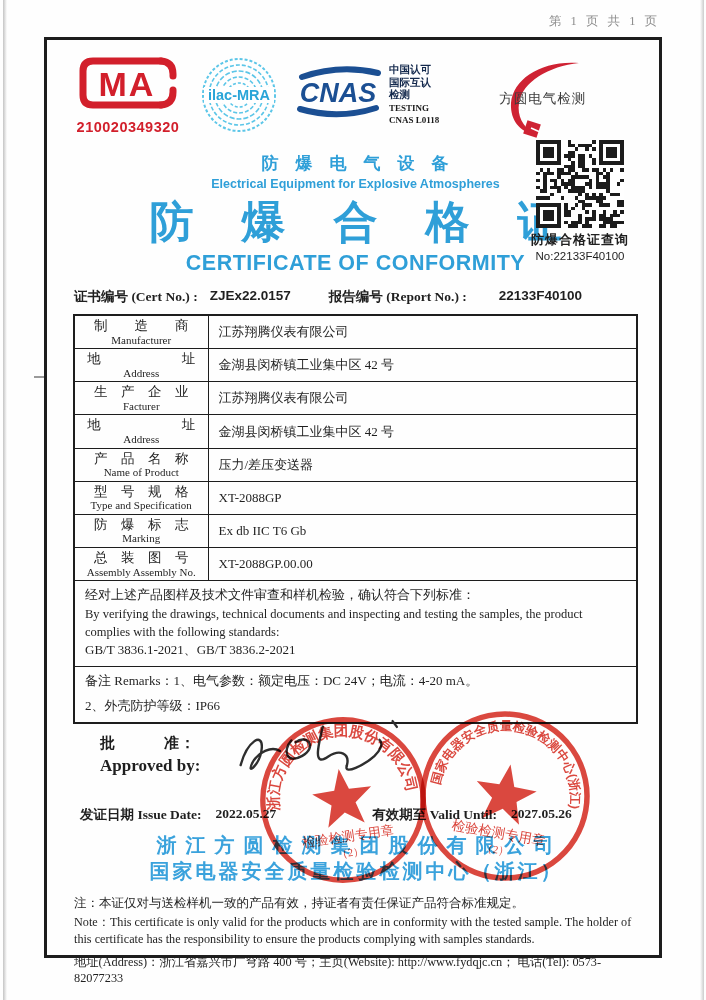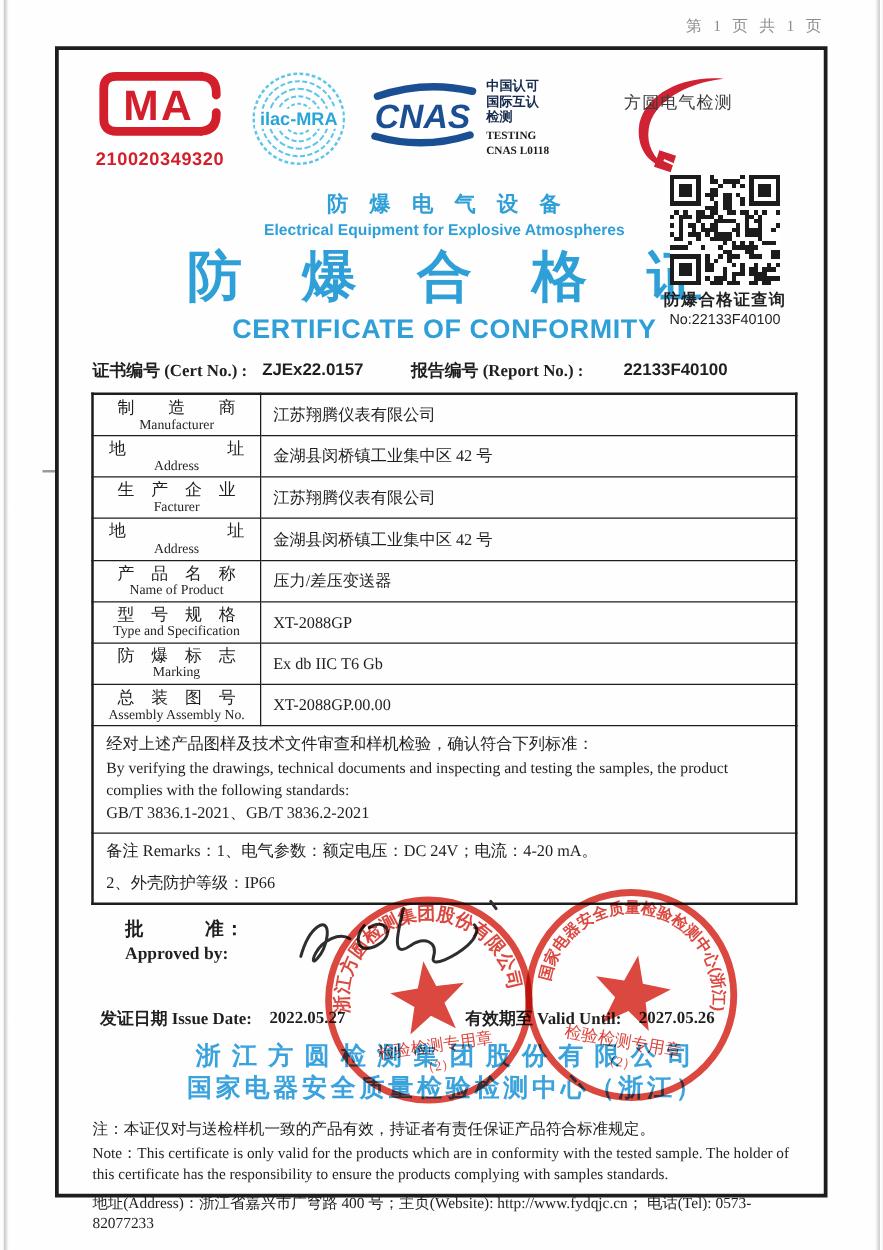--- a/index.html
+++ b/index.html
@@ -26,21 +26,21 @@
   .logo-row { display:flex; align-items:flex-start; height:92px; margin-top:2px; }
   .cma { width:112px; text-align:center; }
   .cma-num { color:#d21f2b; font-weight:bold; font-size:14.5px; letter-spacing:0.5px;
     font-family:"Liberation Sans",sans-serif; margin-top:1px; }
   .ilac { margin-left:16px; margin-top:2px; }
   .cnas-wrap { display:flex; margin-left:14px; margin-top:10px; }
   .cnas-side { margin-left:5px; font-family:Liberation Serif, serif; }
   .cnas-side .cn-line { font-size:10.5px; color:#14294d; font-weight:bold; line-height:12.5px; }
   .cnas-side .en-line { font-size:9px; color:#1b1b1b; font-weight:bold; line-height:11px; margin-top:1px; }
   .fy { margin-left:22px; margin-top:4px; position:relative; }
-  .fy-label { position:absolute; left:38px; top:15px; font-size:13.5px; color:#3c3c3c;
+  .fy-label { position:absolute; left:38px; top:32px; font-size:13.5px; color:#3c3c3c;
     letter-spacing:1px; white-space:nowrap; font-family:"Liberation Sans",sans-serif; }
 
   
   .titles { text-align:center; font-family:"Liberation Sans",sans-serif; }
   .t1 { color:#2f9fd8; font-weight:bold; font-size:17px; letter-spacing:17px;
     position:relative; left:8px; margin-top:6px; }
   .t2 { color:#2f9fd8; font-weight:bold; font-size:12.5px; margin-top:2px; }
   .t3 { color:#2f9fd8; font-weight:bold; font-size:44px; letter-spacing:48px;
     position:relative; left:24px; margin-top:6px; line-height:50px; }
   .t4 { color:#2f9fd8; font-weight:bold; font-size:21.5px; letter-spacing:0.5px; margin-top:4px; }
@@ -66,21 +66,21 @@
   td.lbl .en { font-size:11px; }
   td.val { padding:2px 10px; font-size:13px; }
   td.span-cell { padding:5px 10px 6px 10px; font-size:13px; line-height:1.45; }
   .std-en { font-size:12.5px; }
   td.remarks-cell { padding:5px 10px 7px 10px; font-size:13px; }
   td.remarks-cell .r2 { margin-top:7px; }
 
   
   .approval { margin:10px 0 0 28px; position:relative; height:54px; }
   .app-cn { font-size:15px; font-weight:bold; letter-spacing:1px; }
-  .app-en { font-size:14px; font-weight:bold; margin-top:3px; }
+  .app-en { font-size:17px; font-weight:bold; margin-top:3px; }
   .signature { position:absolute; left:128px; top:-20px; transform:rotate(-3deg); }
 
   .dates { display:flex; margin:18px 6px 0 8px; font-size:13.5px; font-weight:bold; }
   .dates .pair { display:flex; }
   .dates .pair .value { margin-left:14px; }
   .dates .pair.right { margin-left:96px; }
 
   
   .issuer { margin-top:8px; text-align:center; color:#3aa2dc; font-weight:bold;
     font-family:"Liberation Sans",sans-serif; }

